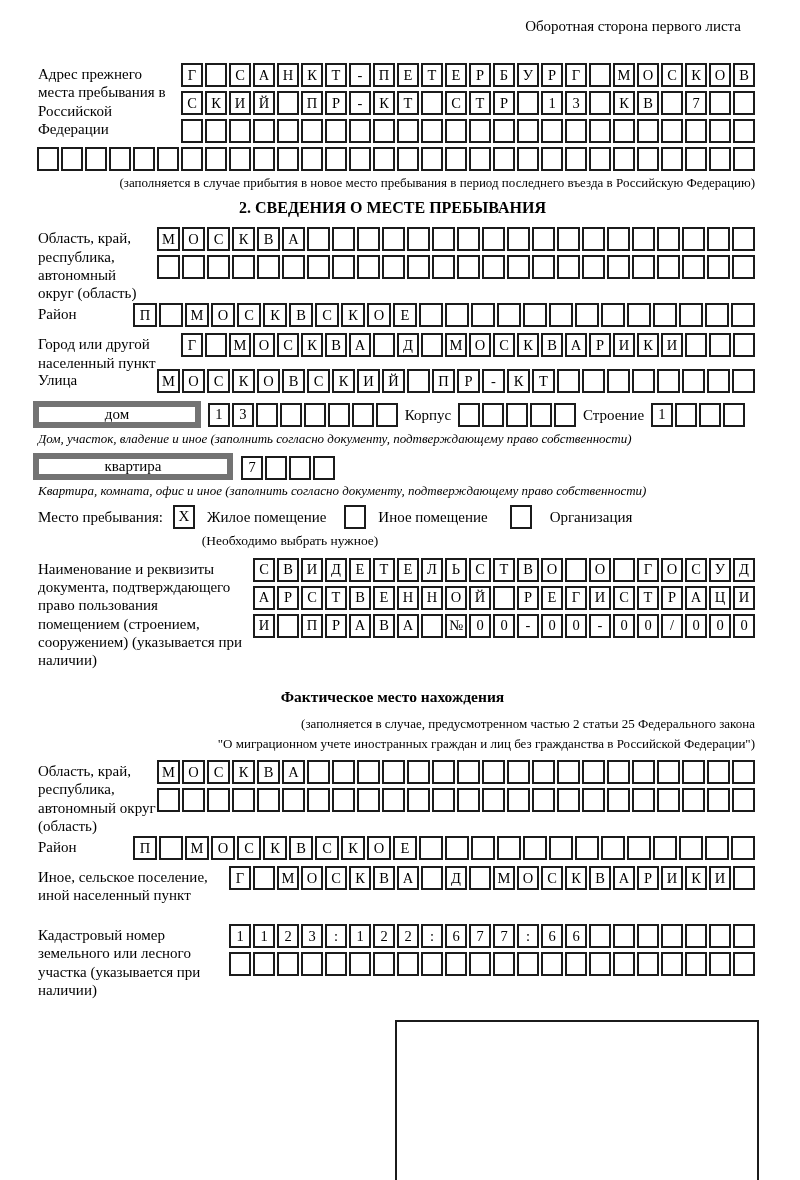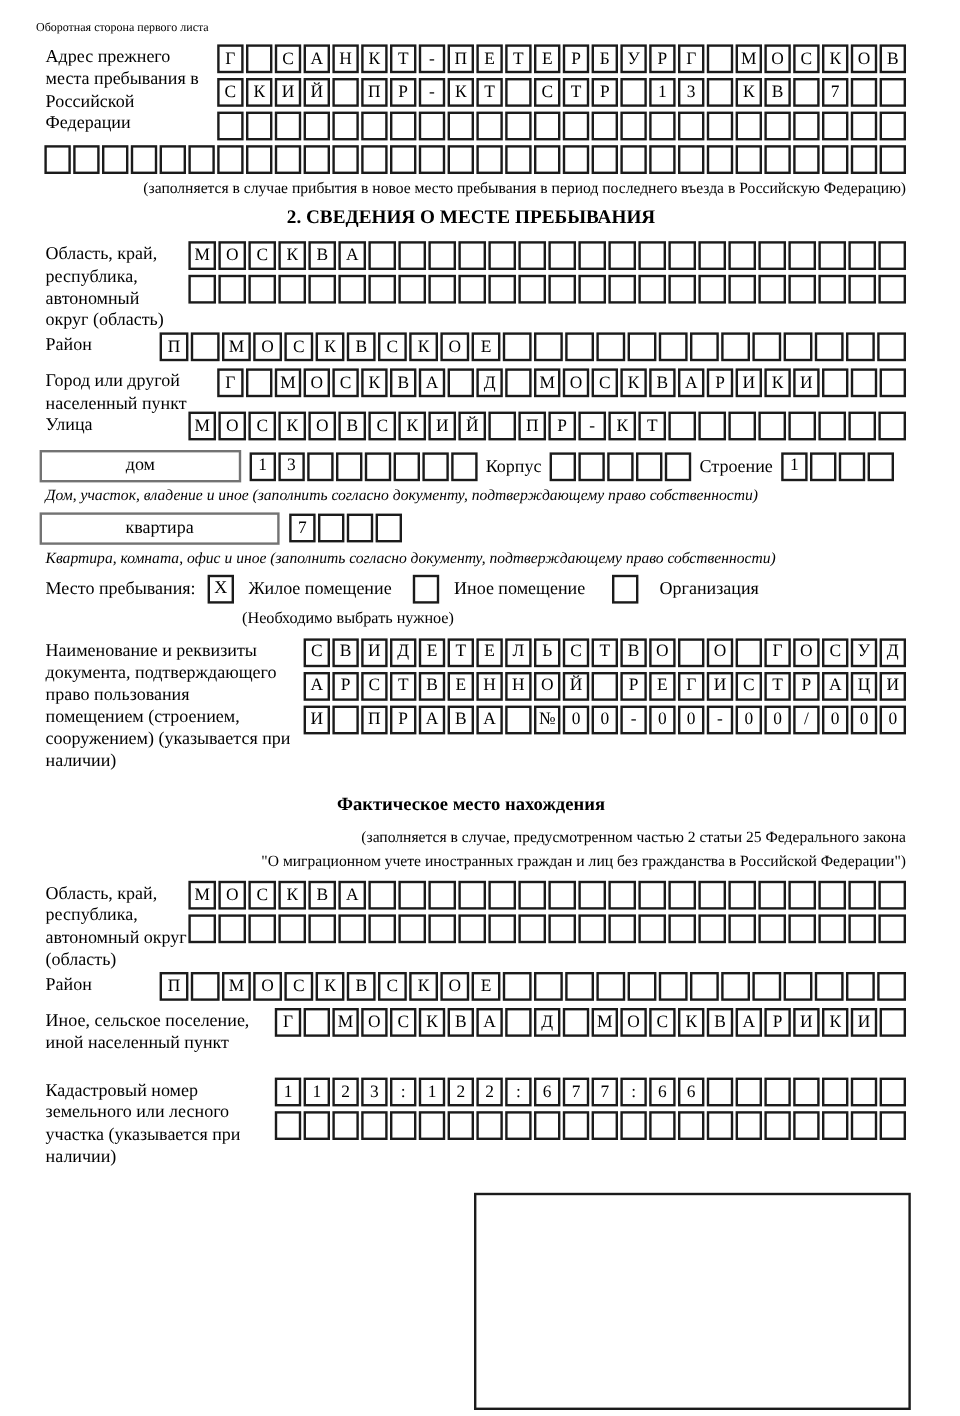--- a/index.html
+++ b/index.html
@@ -1,44 +1,44 @@
 <!DOCTYPE html>
 <html><head>
 <meta charset="utf-8">
 <style>
   html,body{margin:0;padding:0;background:#fff;}
   body{width:800px;height:1180px;color:#000;font-family:"Liberation Serif",serif;overflow:hidden;}
   .page{position:relative;margin-left:30px;width:725px;padding-top:18px;}
-  .header-note{font-size:10px;padding-right:14px;margin-bottom:8px;}
+  .header-note{text-align:right;font-size:15px;padding-right:14px;margin-bottom:28px;}
 
   .fieldrow{position:relative;font-family:Liberation Serif, serif;}
   .label{font-size:15px;line-height:1.22;}
   .abs-label{position:absolute;left:8px;top:2px;}
 
   .cells{display:flex;justify-content:flex-end;gap:2px;margin-bottom:4px;}
   .cells.inline{justify-content:flex-start;margin-bottom:0;}
   .cell{flex:0 0 auto;box-sizing:border-box;border:2px solid #1b1b1b;height:24px;width:22px;
         display:flex;align-items:center;justify-content:center;font-size:14.5px;background:#fff;}
   .p25 .cell{width:23px;}
   .p26 .cell{width:24px;}
 
   .caption{font-size:13px;line-height:1.25;}
   .caption.center{text-align:right;margin:2px 0 6px 0;}
   .caption.left{margin:3px 0 5px 8px;font-style:italic;}
 
   .section-title{text-align:center;font-weight:bold;font-size:16px;margin:8px 0 10px 0;}
   .sub-title{text-align:center;font-weight:bold;font-size:15.5px;margin:14px 0 10px 0;}
 
-  .named-box{box-sizing:border-box;border:2px solid #737373;height:27px;display:flex;
+  .named-box{box-sizing:border-box;border:6px solid #737373;height:27px;display:flex;
              align-items:center;justify-content:center;font-size:15px;background:#fff;}
   .named-box.house{width:168px;}
   .named-box.apt{width:200px;}
 
   .house-row{display:flex;align-items:center;justify-content:space-between;width:712px;margin:2px 0 0 3px;}
-  .apt-row{display:flex;align-items:center;gap:8px;margin:4px 0 0 3px;}
+  .apt-row{display:flex;align-items:flex-end;gap:8px;margin:4px 0 0 3px;}
 
   .stay-row{display:flex;align-items:center;margin:6px 0 0 8px;font-size:15px;}
   .checkbox{box-sizing:border-box;display:inline-flex;width:22px;height:24px;border:2px solid #1b1b1b;
             align-items:center;justify-content:center;font-size:15px;margin:0 12px 0 10px;background:#fff;}
   .stay-note{font-size:13.5px;text-align:center;width:280px;margin:4px 0 8px 120px;}
 
   .stamp-area{margin-top:10px;}
   .stamp-box{margin-left:365px;width:360px;height:177px;border:2px solid #1b1b1b;background:#fff;}
 
   .mh84{min-height:84px;}

